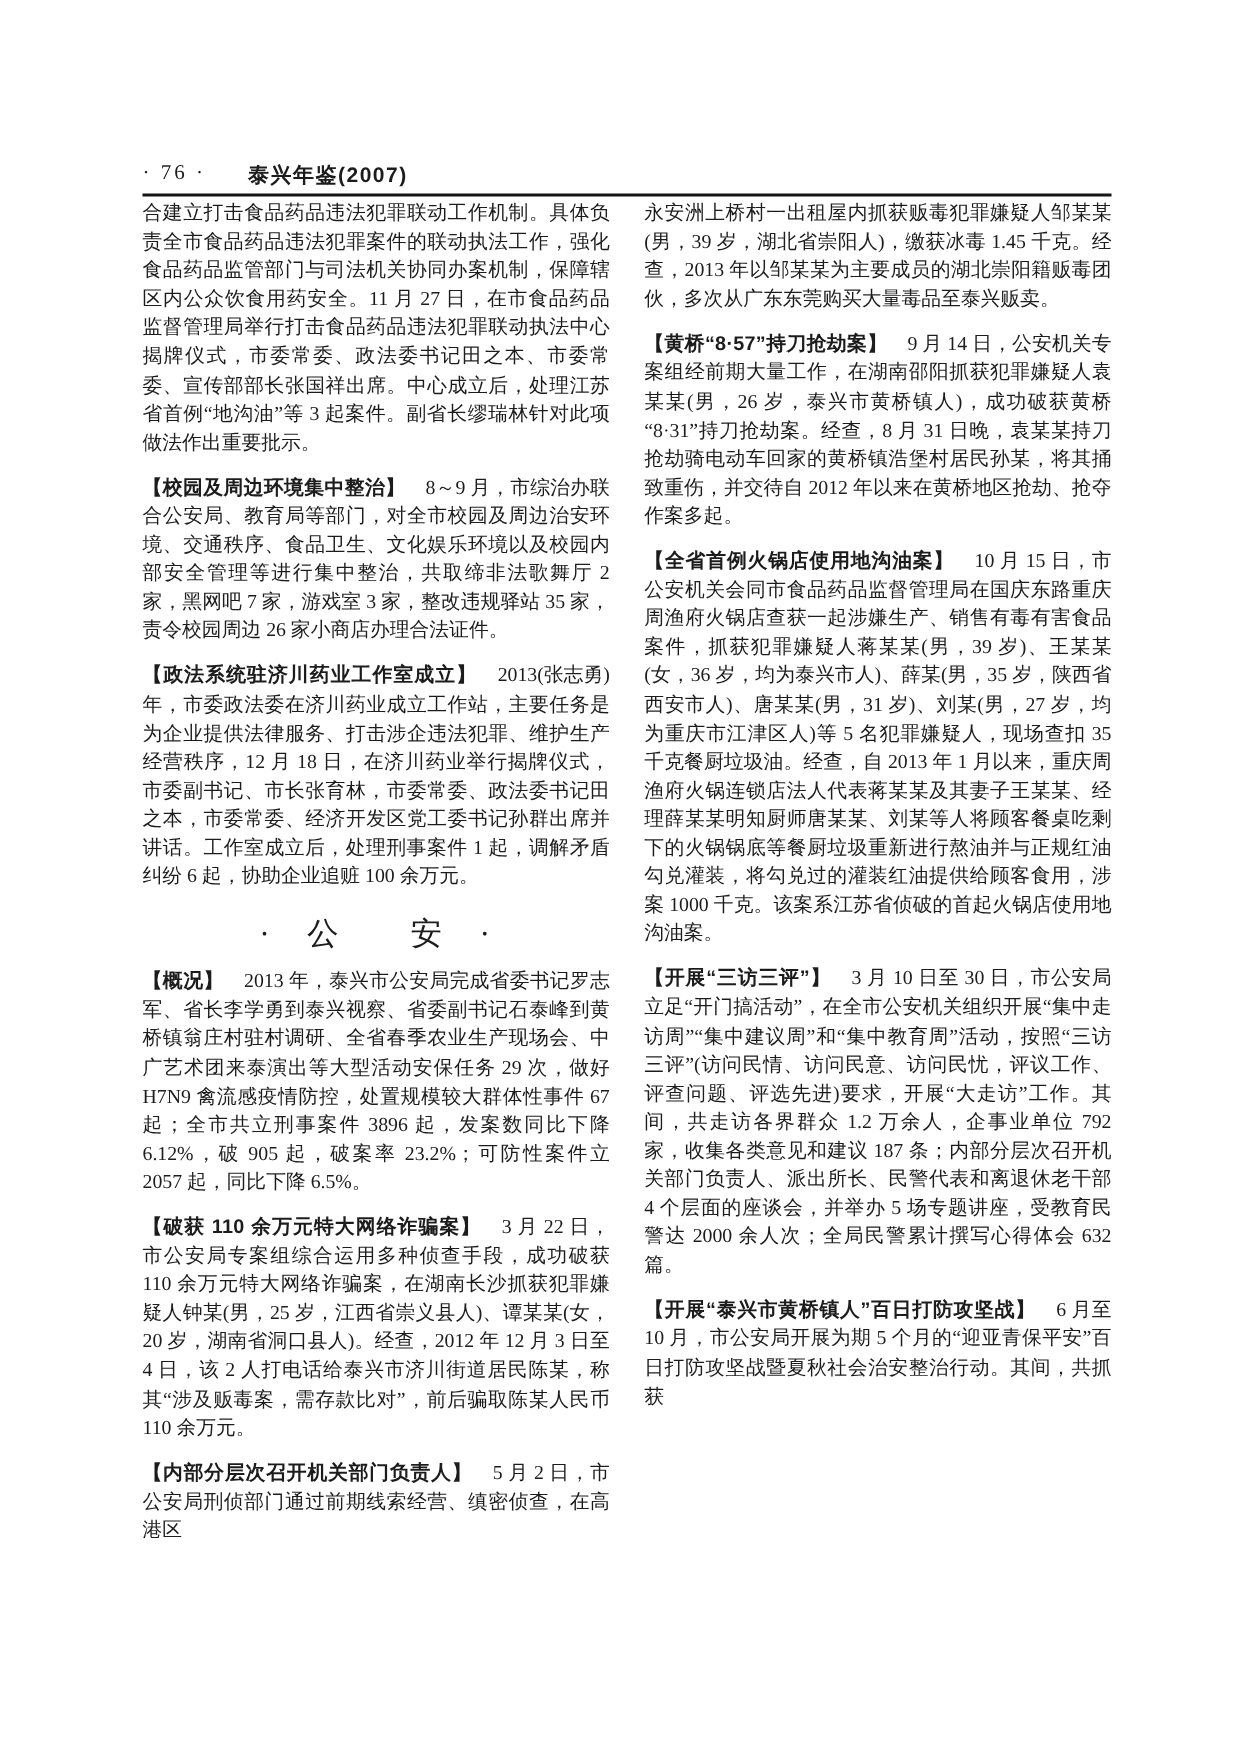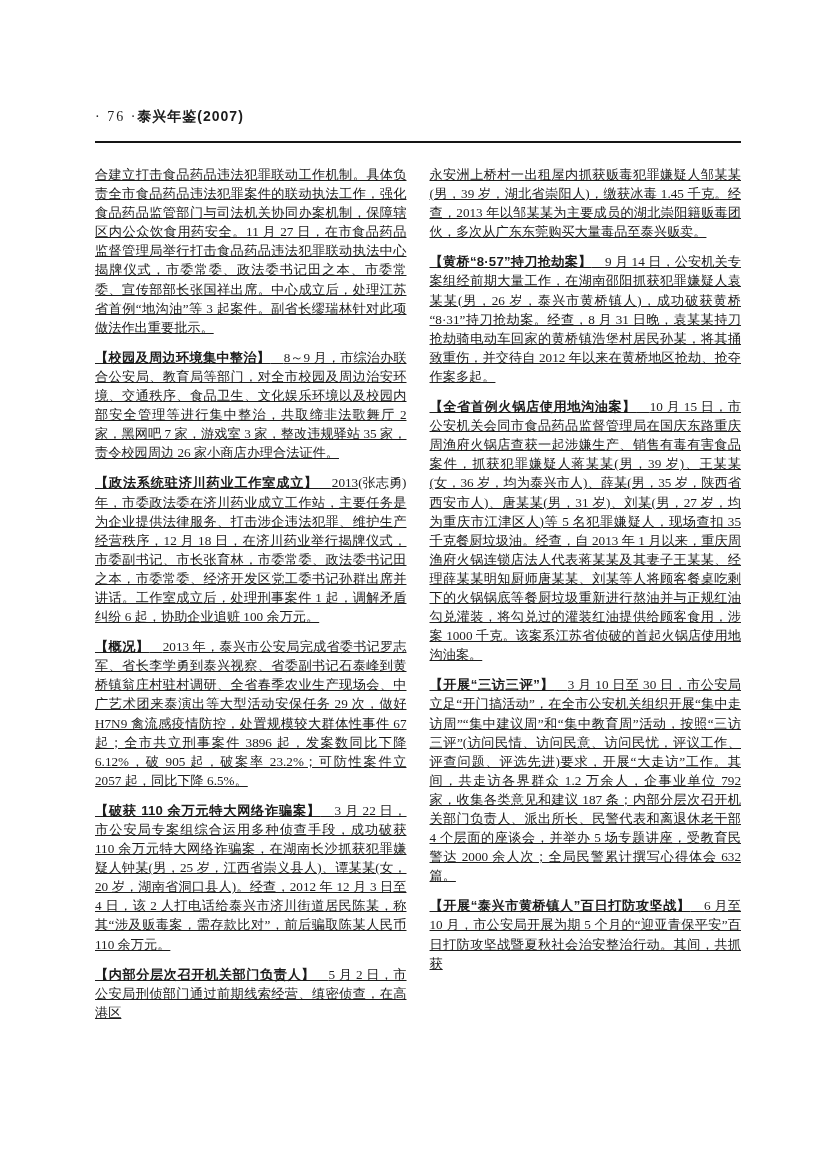--- a/index.html
+++ b/index.html
@@ -10,40 +10,39 @@
     -webkit-font-smoothing:antialiased;
   }
   .page{
     box-sizing:border-box;
     width:826px;height:1169px;
     padding:108px 85px 0 95px;
     position:relative;
   }
   
   .running-head{
-    display:flex;align-items:center;gap:0;
+    display:flex;align-items:flex-start;gap:28px;
     border-bottom:2px solid #151515;
-    padding-bottom:15px;
+    padding-bottom:3px;
     font-size:14px;
   }
   .page-num{
     letter-spacing:2px;
     font-family:"Liberation Serif",serif;
   }
   .book-title{
     font-family:"Liberation Sans","DejaVu Sans",sans-serif;
     font-weight:bold;
     letter-spacing:1px;
   }
   
   .columns{
     display:flex;
     gap:23px;
-    margin-top:22px;
-    text-decoration:underline;
+    margin-top:1px;
   }
   .column{
     width:311.5px;
     font-size:13.2px;
     line-height:19.1px;
     text-align:justify;
     text-justify:inter-ideograph;
   }
   .column p.entry{
     margin:11px 0 0 0;
@@ -75,20 +74,21 @@
   <div class="running-head">
     <span class="page-num">· 76 ·</span>
     <span class="book-title">泰兴年鉴(2007)</span>
   </div>
 
   <div class="columns">
     <div class="column">
         <p class="entry continuation"><span>合建立打击食品药品违法犯罪联动工作机制。具体负责全市食品药品违法犯罪案件的联动执法工作，强化食品药品监管部门与司法机关协同办案机制，保障辖区内公众饮食用药安全。11 月 27 日，在市食品药品监督管理局举行打击食品药品违法犯罪联动执法中心揭牌仪式，市委常委、政法委书记田之本、市委常委、宣传部部长张国祥出席。中心成立后，处理江苏省首例“地沟油”等 3 起案件。副省长缪瑞林针对此项做法作出重要批示。</span></p>
         <p class="entry"><b class="entry-title">【校园及周边环境集中整治】</b>　<span>8～9 月，市综治办联合公安局、教育局等部门，对全市校园及周边治安环境、交通秩序、食品卫生、文化娱乐环境以及校园内部安全管理等进行集中整治，共取缔非法歌舞厅 2 家，黑网吧 7 家，游戏室 3 家，整改违规驿站 35 家，责令校园周边 26 家小商店办理合法证件。</span></p>
         <p class="entry"><b class="entry-title">【政法系统驻济川药业工作室成立】</b>　<span class="author">(张志勇)</span><span>2013 年，市委政法委在济川药业成立工作站，主要任务是为企业提供法律服务、打击涉企违法犯罪、维护生产经营秩序，12 月 18 日，在济川药业举行揭牌仪式，市委副书记、市长张育林，市委常委、政法委书记田之本，市委常委、经济开发区党工委书记孙群出席并讲话。工作室成立后，处理刑事案件 1 起，调解矛盾纠纷 6 起，协助企业追赃 100 余万元。</span></p>
+        <div class="section-heading">·　公　　安　·</div>
         <p class="entry"><b class="entry-title">【概况】</b>　<span>2013 年，泰兴市公安局完成省委书记罗志军、省长李学勇到泰兴视察、省委副书记石泰峰到黄桥镇翁庄村驻村调研、全省春季农业生产现场会、中广艺术团来泰演出等大型活动安保任务 29 次，做好 H7N9 禽流感疫情防控，处置规模较大群体性事件 67 起；全市共立刑事案件 3896 起，发案数同比下降 6.12%，破 905 起，破案率 23.2%；可防性案件立 2057 起，同比下降 6.5%。</span></p>
         <p class="entry"><b class="entry-title">【破获 110 余万元特大网络诈骗案】</b>　<span>3 月 22 日，市公安局专案组综合运用多种侦查手段，成功破获 110 余万元特大网络诈骗案，在湖南长沙抓获犯罪嫌疑人钟某(男，25 岁，江西省崇义县人)、谭某某(女，20 岁，湖南省洞口县人)。经查，2012 年 12 月 3 日至 4 日，该 2 人打电话给泰兴市济川街道居民陈某，称其“涉及贩毒案，需存款比对”，前后骗取陈某人民币 110 余万元。</span></p>
         <p class="entry"><b class="entry-title">【内部分层次召开机关部门负责人】</b>　<span>5 月 2 日，市公安局刑侦部门通过前期线索经营、缜密侦查，在高港区</span></p>
       </div>
     <div class="column">
         <p class="entry continuation"><span>永安洲上桥村一出租屋内抓获贩毒犯罪嫌疑人邹某某(男，39 岁，湖北省崇阳人)，缴获冰毒 1.45 千克。经查，2013 年以邹某某为主要成员的湖北崇阳籍贩毒团伙，多次从广东东莞购买大量毒品至泰兴贩卖。</span></p>
         <p class="entry"><b class="entry-title">【黄桥“8·57”持刀抢劫案】</b>　<span>9 月 14 日，公安机关专案组经前期大量工作，在湖南邵阳抓获犯罪嫌疑人袁某某(男，26 岁，泰兴市黄桥镇人)，成功破获黄桥“8·31”持刀抢劫案。经查，8 月 31 日晚，袁某某持刀抢劫骑电动车回家的黄桥镇浩堡村居民孙某，将其捅致重伤，并交待自 2012 年以来在黄桥地区抢劫、抢夺作案多起。</span></p>
         <p class="entry"><b class="entry-title">【全省首例火锅店使用地沟油案】</b>　<span>10 月 15 日，市公安机关会同市食品药品监督管理局在国庆东路重庆周渔府火锅店查获一起涉嫌生产、销售有毒有害食品案件，抓获犯罪嫌疑人蒋某某(男，39 岁)、王某某(女，36 岁，均为泰兴市人)、薛某(男，35 岁，陕西省西安市人)、唐某某(男，31 岁)、刘某(男，27 岁，均为重庆市江津区人)等 5 名犯罪嫌疑人，现场查扣 35 千克餐厨垃圾油。经查，自 2013 年 1 月以来，重庆周渔府火锅连锁店法人代表蒋某某及其妻子王某某、经理薛某某明知厨师唐某某、刘某等人将顾客餐桌吃剩下的火锅锅底等餐厨垃圾重新进行熬油并与正规红油勾兑灌装，将勾兑过的灌装红油提供给顾客食用，涉案 1000 千克。该案系江苏省侦破的首起火锅店使用地沟油案。</span></p>
         <p class="entry"><b class="entry-title">【开展“三访三评”】</b>　<span>3 月 10 日至 30 日，市公安局立足“开门搞活动”，在全市公安机关组织开展“集中走访周”“集中建议周”和“集中教育周”活动，按照“三访三评”(访问民情、访问民意、访问民忧，评议工作、评查问题、评选先进)要求，开展“大走访”工作。其间，共走访各界群众 1.2 万余人，企事业单位 792 家，收集各类意见和建议 187 条；内部分层次召开机关部门负责人、派出所长、民警代表和离退休老干部 4 个层面的座谈会，并举办 5 场专题讲座，受教育民警达 2000 余人次；全局民警累计撰写心得体会 632 篇。</span></p>
         <p class="entry"><b class="entry-title">【开展“泰兴市黄桥镇人”百日打防攻坚战】</b>　<span>6 月至 10 月，市公安局开展为期 5 个月的“迎亚青保平安”百日打防攻坚战暨夏秋社会治安整治行动。其间，共抓获</span></p>

